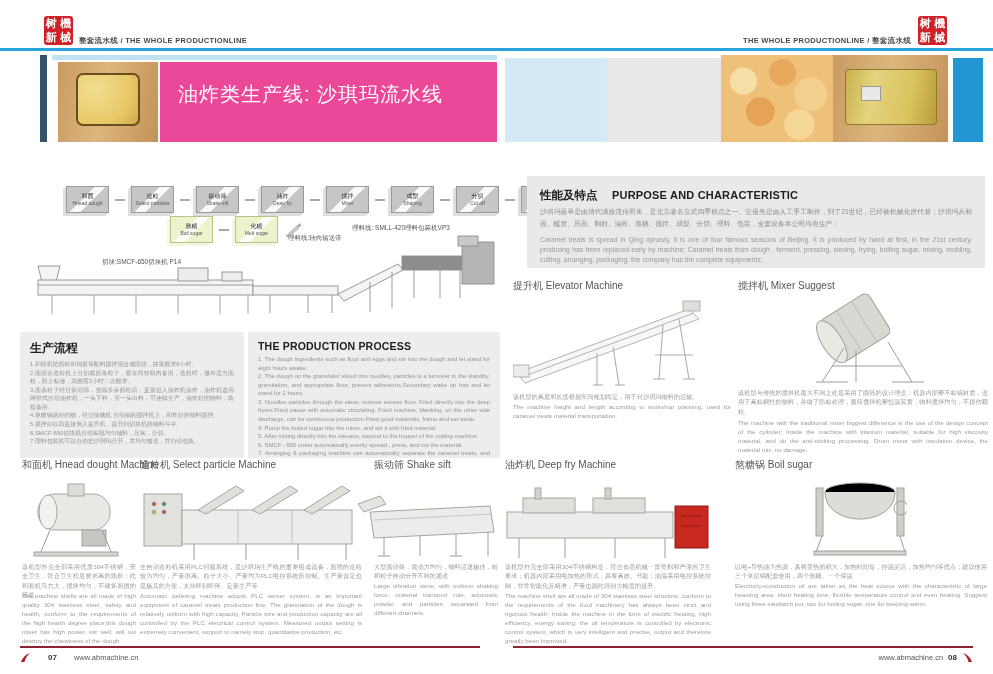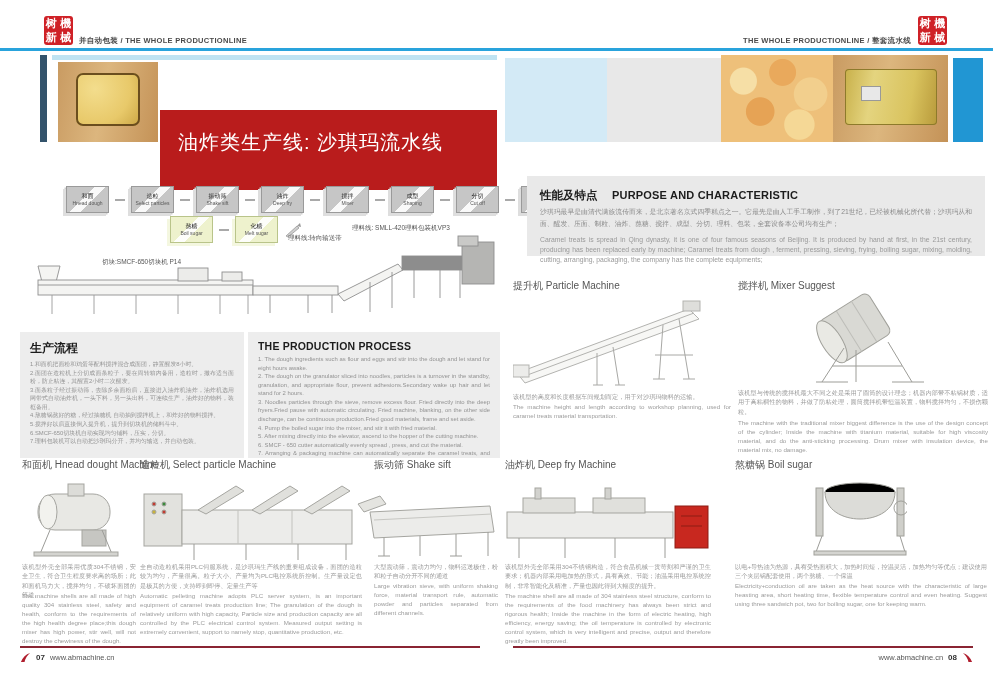--- a/index.html
+++ b/index.html
@@ -8,21 +8,21 @@
   .abs{position:absolute;}
 
   
   .seal{width:29px;height:29px;background:#cf2127;border-radius:3px;display:grid;
         grid-template-columns:1fr 1fr;align-items:center;justify-items:center;
         color:#fff;font-size:11px;line-height:11px;font-weight:bold;}
   .tagline{font-size:7.5px;color:#4a4a4a;font-weight:bold;letter-spacing:.3px;}
   .blueline{height:3px;background:#29a3dc;}
 
   
-  .banner-gray{background:#b91c1c;margin-top:48px;}
+  .banner-gray{background:#ec4899;}
   .banner-title{color:#fff;font-size:20px;font-weight:400;letter-spacing:1px;}
   .banner-sub{color:#f2f2f2;font-size:11px;font-weight:400;}
   .photo-wood{background:linear-gradient(100deg,#c99b62 0%,#dcb67e 45%,#c49257 100%);}
   .blob{position:absolute;left:18%;top:14%;width:64%;height:66%;border-radius:7px;
         background:radial-gradient(circle at 30% 30%,#f3dd8d,#e8c96a 60%,#caa543);
         box-shadow:0 0 0 2px #6b4e1e inset;}
   .photo-close{background:
       radial-gradient(circle at 20% 30%,#f6dfa6 0 12%,transparent 13%),
       radial-gradient(circle at 55% 20%,#e9a95c 0 14%,transparent 15%),
       radial-gradient(circle at 80% 45%,#f2cf8d 0 16%,transparent 17%),
@@ -72,21 +72,21 @@
 <body>
 
 <div class="sheet">
 
   <div class="abs seal" style="left:44px;top:16px;">
     <span>树</span>
     <span>機</span>
     <span>新</span>
     <span>械</span>
   </div>
-  <div class="abs tagline" style="left:79px;top:36px;">并自动包装 / THE WHOLE PRODUCTIONLINE</div>
+  <div class="abs tagline" style="left:79px;top:36px;">整套流水线 / THE WHOLE PRODUCTIONLINE</div>
 
   <div class="abs seal" style="left:918px;top:16px;">
     <span>树</span>
     <span>機</span>
     <span>新</span>
     <span>械</span>
   </div>
   <div class="abs tagline" style="right:82px;top:36px;text-align:right;">THE WHOLE PRODUCTIONLINE / 整套流水线</div>
 
   <div class="abs blueline" style="left:0;top:48px;width:993px;"></div>
@@ -193,32 +193,32 @@
         <line x1="410" y1="42" x2="410" y2="70"></line>
         <line x1="430" y1="42" x2="430" y2="70"></line>
       <rect x="432" y="14" width="32" height="42" fill="#b5b5b3"></rect>
       <rect x="428" y="8" width="20" height="10" fill="#c9c9c7"></rect>
     </g>
   </svg>
   <div class="abs diaglabel" style="left:102px;top:258px;">切块:SMCF-650切块机 P14</div>
   <div class="abs diaglabel" style="left:288px;top:234px;">理料线:转向输送带</div>
   <div class="abs diaglabel" style="left:352px;top:224px;">理料线: SMLL-420理料包装机VP3</div>
 
-  <div class="abs graybox" style="left:527px;top:176px;width:458px;height:80px;box-sizing:border-box;padding:9px 13px;">
+  <div class="abs graybox" style="left:527px;top:176px;width:458px;height:92px;box-sizing:border-box;padding:9px 13px;">
     <div>
       <span class="sec-title-zh">性能及特点</span>
       <span class="sec-title-en" style="margin-left:10px;">PURPOSE AND CHARACTERISTIC</span>
     </div>
     <div class="body-zh" style="margin-top:3px;">沙琪玛最早是由清代满族流传而来，是北京著名京式四季糕点之一。它最先是由人工手工制作，到了21世纪，已经被机械化所代替；沙琪玛从和面、醒发、压面、制粒、油炸、熬糖、搅拌、成型、分切、理料、包装，全套设备本公司均有生产；</div>
     <div class="body-en" style="margin-top:5px;">Caramel treats is spread in Qing dynasty, it is one of four famous seasons of Beijing. It is produced by hand at first, in the 21st century, producing has been replaced early by machine; Caramel treats from dough , ferment, pressing, sieving, frying, boiling sugar, mixing, molding, cutting, arranging, packaging, the company has the complete equipments;</div>
   </div>
 
   <div class="abs m-title" style="left:513px;top:279px;">
     <span class="zh">提升机</span>
-    <span>Particle Machine</span>
+    <span>Elevator Machine</span>
   </div>
   <svg class="abs" style="left:513px;top:295px;" width="205" height="92" viewBox="0 0 205 92">
     <g stroke="#b3b3b0" stroke-width="1" fill="#f7f7f5">
       <polygon points="4,78 176,14 186,24 12,88"></polygon>
       <line x1="9" y1="82" x2="181" y2="18"></line>
       <rect x="0" y="70" width="16" height="12" fill="#ececea"></rect>
       <rect x="170" y="6" width="17" height="10" fill="#dededb"></rect>
       <g stroke="#a8a8a5">
         <line x1="150" y1="30" x2="146" y2="84"></line>
           <line x1="166" y1="24" x2="176" y2="84"></line>
@@ -383,21 +383,21 @@
       <line x1="88" y1="68" x2="93" y2="84" stroke="#9c9c98"></line>
       <rect x="2" y="83" width="92" height="4" fill="#d4d4d0"></rect>
     </g>
   </svg>
   <div class="abs desc-zh" style="left:735px;top:562px;width:252px;">以电+导热油为热源，具有受热面积大，加热时间短，控温灵活，加热均匀等优点；建议使用三个夹层锅配套使用，两个熬糖、一个保温</div>
   <div class="abs desc-en" style="left:735px;top:582px;width:252px;margin-top:0;">Electricity+conduction oil are taken as the heat source with the characteristic of large heasting area, short heating time, flexible temperature control and even heating. Suggest using three sandwich pot, two for boiling sugar, one for keeping warm.</div>
 
   <div class="abs footline" style="left:20px;top:646px;width:460px;"></div>
   <div class="abs footline" style="left:513px;top:646px;width:460px;"></div>
 
-  <div class="abs" style="left:20px;top:652px;display:flex;align-items:center;gap:5px;">
+  <div class="abs" style="left:20px;top:652px;display:flex;align-items:center;gap:17px;">
     <svg width="11" height="11" viewBox="0 0 12 12">
       <path d="M1,11 Q4,3 11,1 Q6,5 5,11 Z" fill="#b01e2e"></path>
     </svg>
     <span class="foot-no">07</span>
     <span class="foot-site">www.abmachine.cn</span>
   </div>
   <div class="abs" style="right:20px;top:652px;display:flex;align-items:center;gap:5px;">
     <span class="foot-site">www.abmachine.cn</span>
     <span class="foot-no">08</span>
     <svg width="11" height="11" viewBox="0 0 12 12" style="transform:scaleX(-1);">

